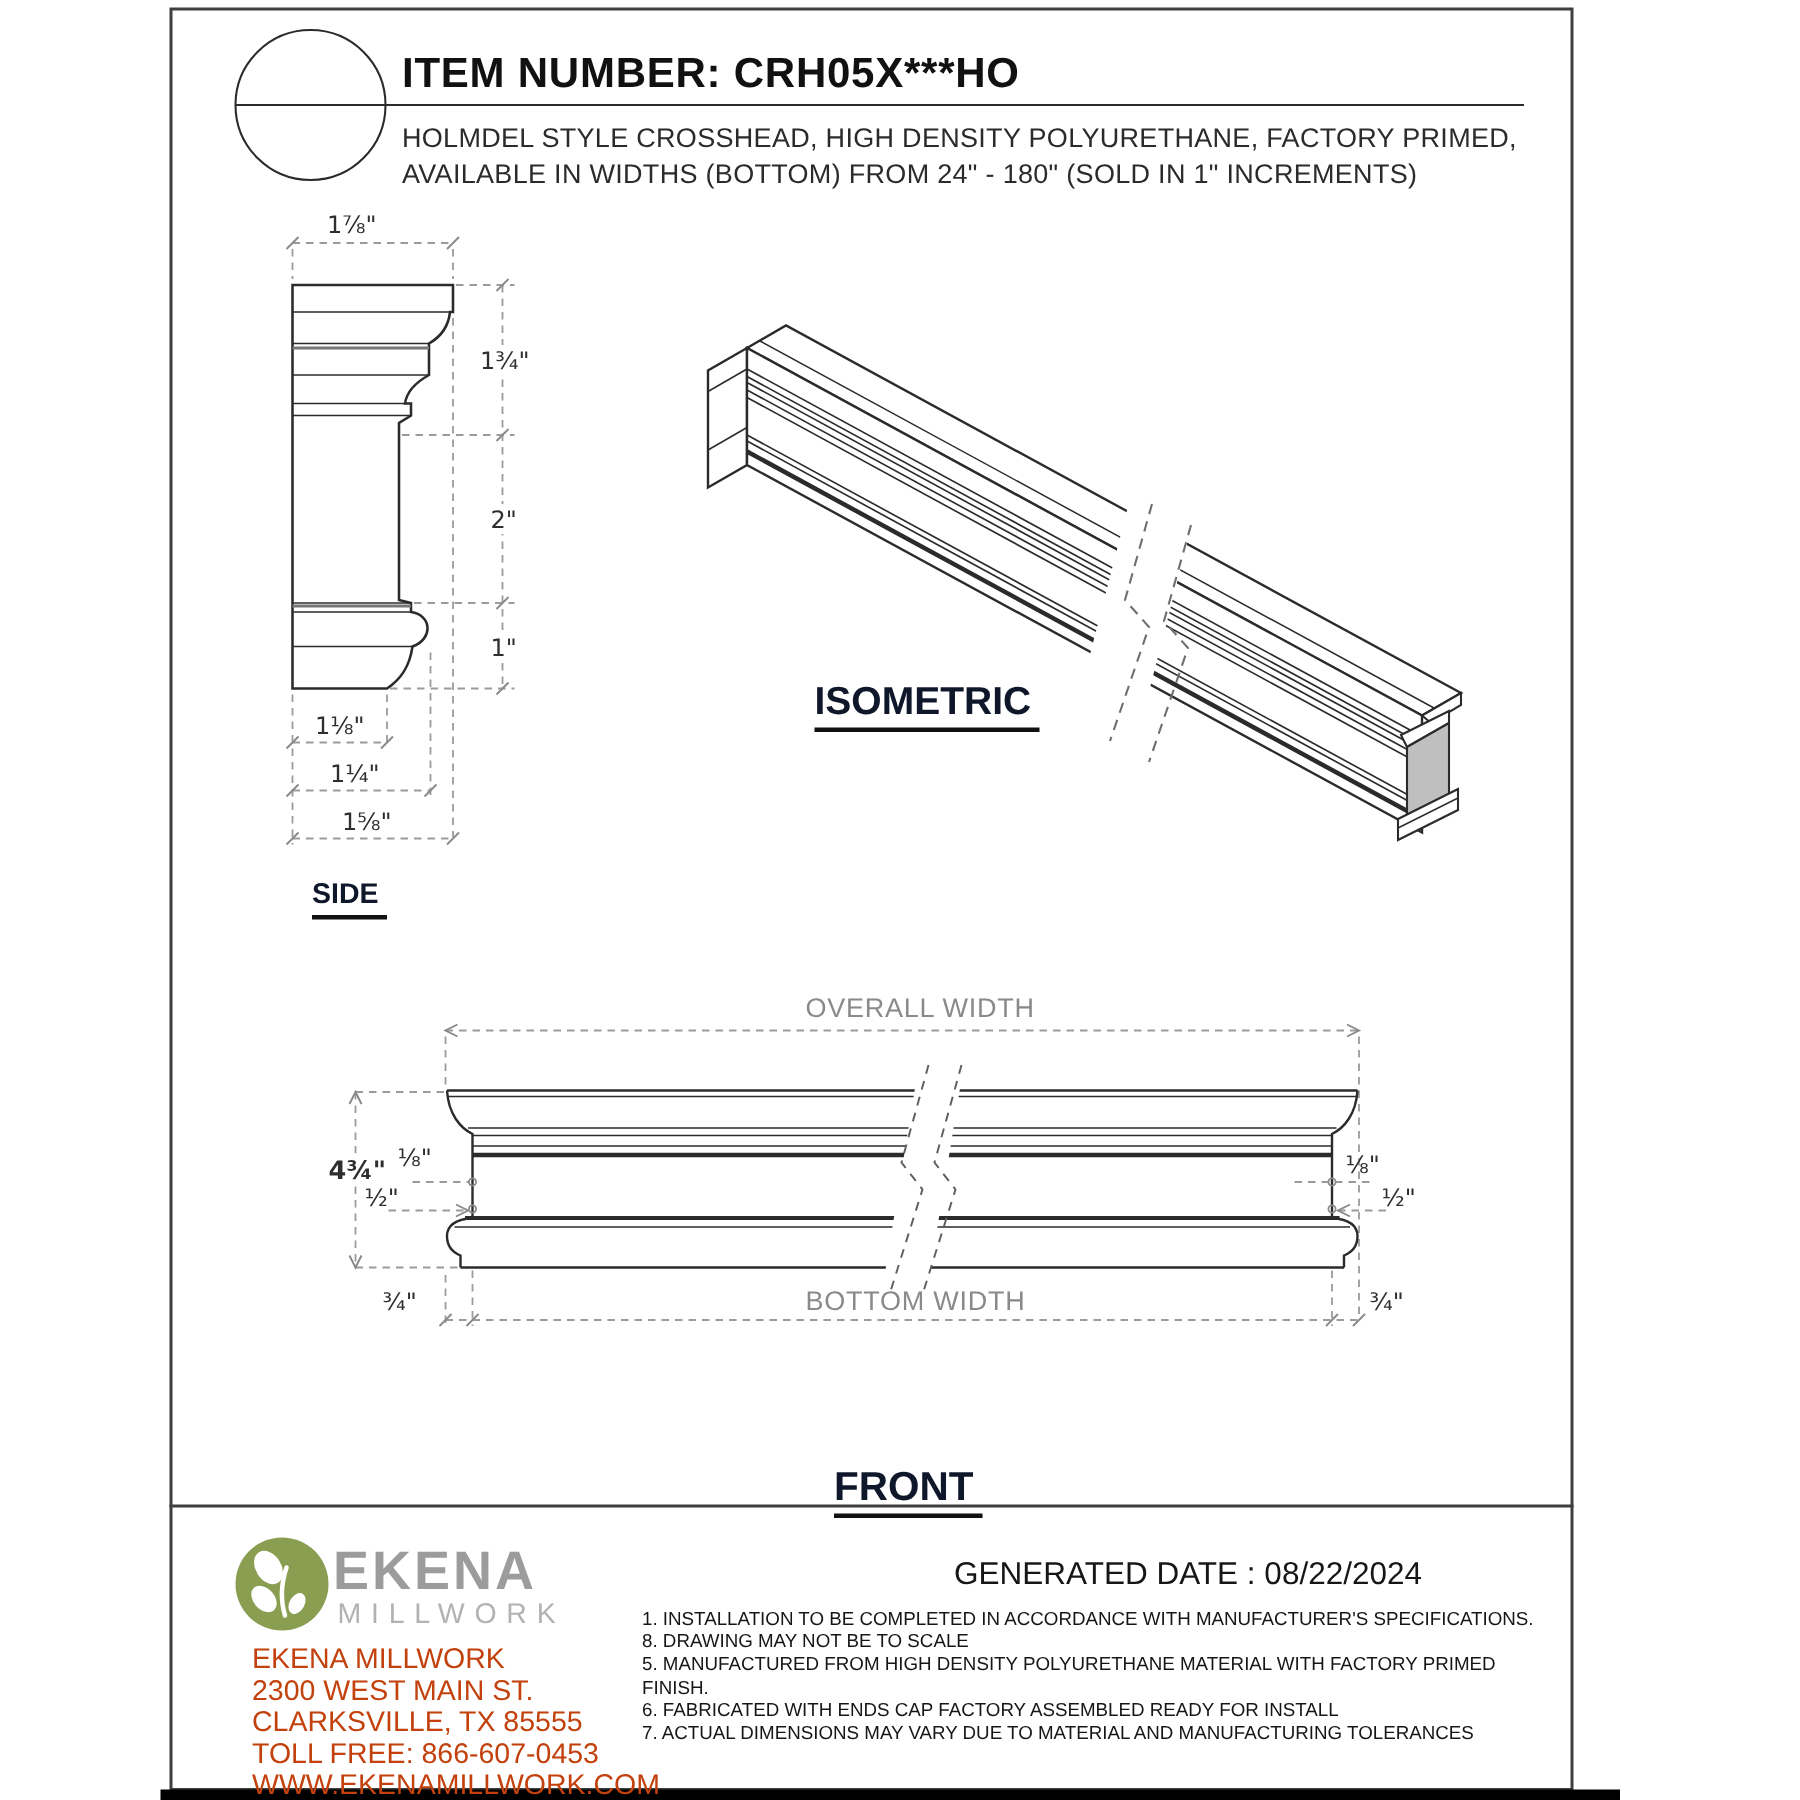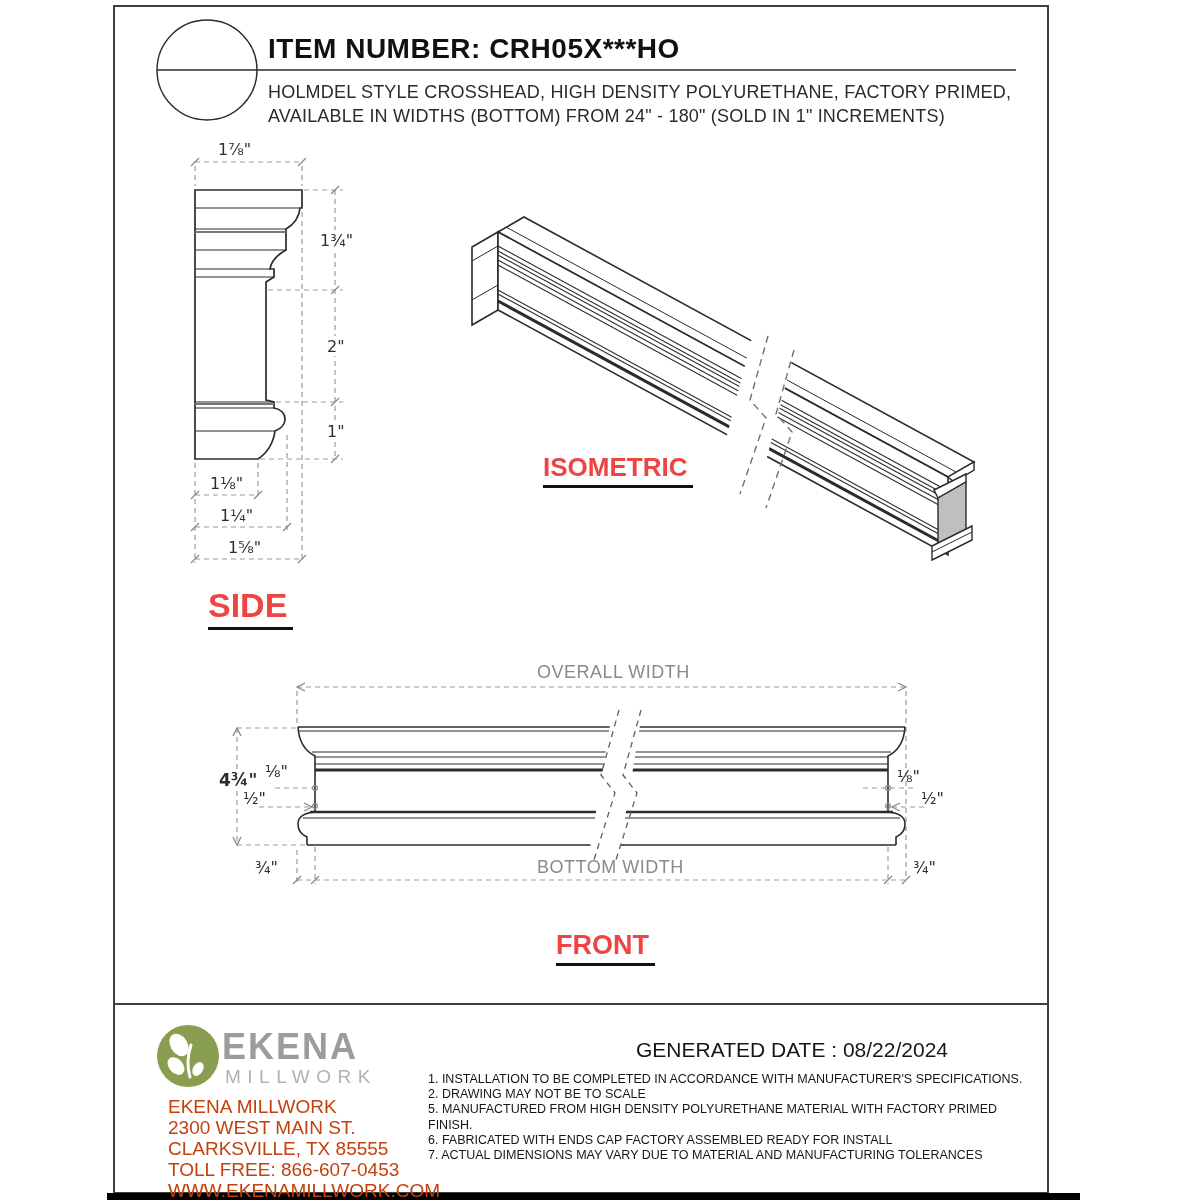--- a/index.html
+++ b/index.html
@@ -4,24 +4,24 @@
 <style>
   html,body{margin:0;padding:0;background:#fff;}
   .canvas{position:relative;width:1080px;height:1200px;background:#ffffff;overflow:hidden;
           font-family:"Liberation Sans",sans-serif;color:#1a1a1a;}
   .abs{position:absolute;}
   .sheet-border{left:113px;top:5px;width:932px;height:1185px;border:2px solid #3f3f3f;}
   .footer-sep{left:113px;top:1003px;width:936px;height:2px;background:#3f3f3f;}
   .bottom-bar{left:107px;top:1193px;width:1093px;height:7px;background:#000;}
   .title{left:268px;top:33px;font-size:28px;font-weight:bold;letter-spacing:.5px;color:#111;white-space:nowrap;}
   .desc{left:268px;font-size:18px;color:#2b2b2b;white-space:nowrap;letter-spacing:.2px;}
-  .view-label{font-weight:bold;color:#ef4444;border-bottom:3px solid #111;padding:0 6px 2px 0;white-space:nowrap;}
-  .side-label{left:208px;top:586px;font-size:34px;}
+  .view-label{font-weight:bold;color:#0f172a;border-bottom:3px solid #111;padding:0 6px 2px 0;white-space:nowrap;}
+  .side-label{left:208px;top:586px;font-size:19px;}
   .iso-label{left:543px;top:452px;font-size:26px;}
-  .front-label{left:556px;top:930px;font-size:27px;}
+  .front-label{left:556px;top:976px;font-size:27px;}
   .gray-label{font-weight:normal;color:#8a8a8a;font-size:18px;letter-spacing:.5px;white-space:nowrap;}
   .gen-date{left:636px;top:1038px;font-size:21px;color:#161616;white-space:nowrap;}
   .logo-brand{left:222px;top:1026px;font-size:36px;font-weight:bold;color:#9c9c9c;letter-spacing:2px;}
   .logo-sub{left:225px;top:1066px;font-size:19px;color:#b2b2b2;letter-spacing:6.5px;}
   .addr{left:168px;top:1096px;font-size:19px;line-height:21px;color:#c2410c;white-space:nowrap;}
   .notes{left:428px;top:1072px;width:612px;font-size:12.5px;line-height:15.2px;color:#161616;}
   .note{white-space:pre-wrap;}
   svg text{font-family:"DejaVu Sans","Liberation Sans",sans-serif;fill:#2e2e2e;}
   .dim-t{font-size:16px;}
 </style>
@@ -227,20 +227,20 @@
   <div class="abs addr">
     <div>EKENA MILLWORK</div>
     <div>2300 WEST MAIN ST.</div>
     <div>CLARKSVILLE, TX 85555</div>
     <div>TOLL FREE: 866-607-0453</div>
     <div>WWW.EKENAMILLWORK.COM</div>
   </div>
   <div class="abs gen-date">GENERATED DATE : 08/22/2024</div>
   <div class="abs notes">
     <div class="note">1. INSTALLATION TO BE COMPLETED IN ACCORDANCE WITH MANUFACTURER'S SPECIFICATIONS.</div>
-    <div class="note">2. DRAWING MAY NOT BE TO SCALE</div>
+    <div class="note">8. DRAWING MAY NOT BE TO SCALE</div>
     <div class="note">5. MANUFACTURED FROM HIGH DENSITY POLYURETHANE MATERIAL WITH FACTORY PRIMED
 FINISH.</div>
     <div class="note">6. FABRICATED WITH ENDS CAP FACTORY ASSEMBLED READY FOR INSTALL</div>
     <div class="note">7. ACTUAL DIMENSIONS MAY VARY DUE TO MATERIAL AND MANUFACTURING TOLERANCES</div>
   </div>
 
 </div>
 
 </body></html>

